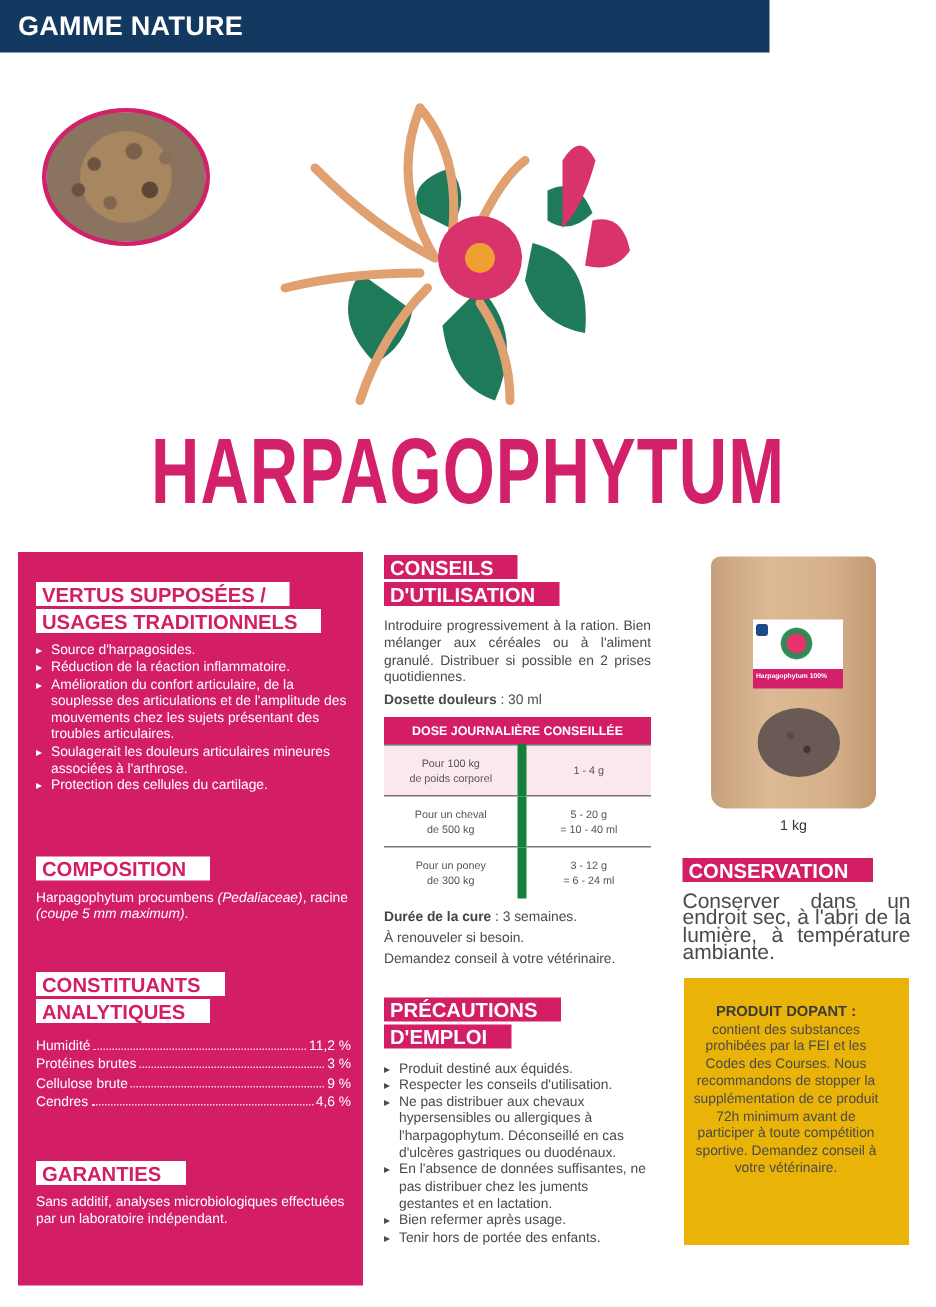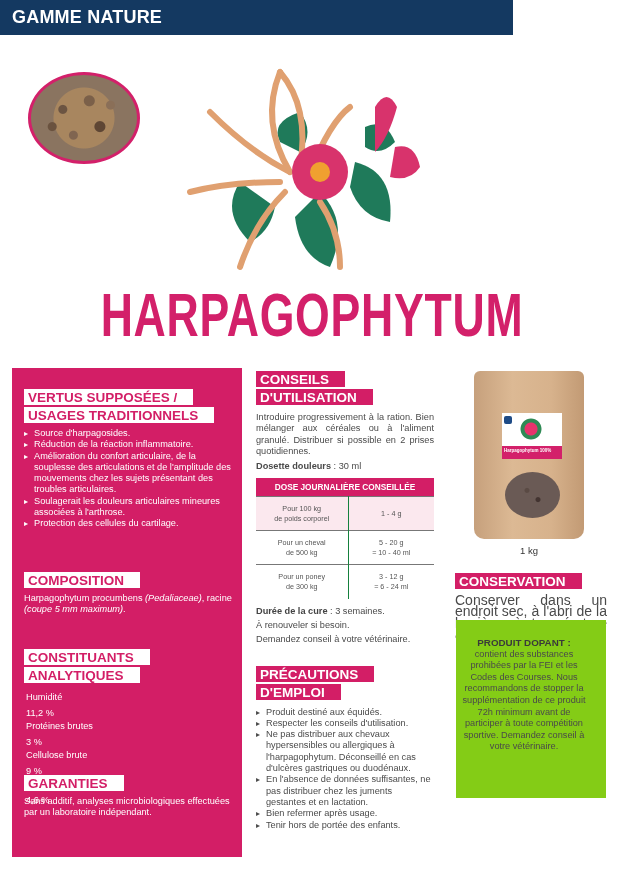--- a/index.html
+++ b/index.html
@@ -37,35 +37,35 @@
   .lp-block { position: absolute; left: 12px; width: 210px; }
   .bullets { list-style: none; margin-top: 4px; font-size: 9.2px; line-height: 11.3px; }
   .bullets li { position: relative; padding-left: 10px; }
   .bullets li::before { content: "▸"; position: absolute; left: 0; top: 0; font-size: 8px; }
   .left-panel .bullets li::before { color: #fff; }
 
   .para { font-size: 9.2px; line-height: 11.3px; margin-top: 4px; }
   .para i { font-style: italic; }
 
   .analytics { margin-top: 7px; font-size: 9.2px; line-height: 12.4px; }
-  .an-row { display: flex; align-items: baseline; flex-direction: column; }
+  .an-row { display: flex; align-items: baseline; }
   .an-row .lbl { white-space: nowrap; }
   .an-row .dots { flex: 1; border-bottom: 1px dotted rgba(255,255,255,0.8); margin: 0 2px 3px 2px; }
   .an-row .val { white-space: nowrap; }
 
   .mid-col { position: absolute; left: 256px; top: 370px; width: 178px; color: #4a4a4a; }
   .mid-col .para { text-align: justify; color: #4a4a4a; font-size: 9.2px; line-height: 11.4px; }
   .mid-col .bullets li::before { color: #4a4a4a; }
   .mid-col .bullets { color: #4a4a4a; }
 
   .dose-table { margin-top: 6px; width: 178px; border-collapse: collapse; font-size: 7.2px; color: #555; }
   .dose-table th { background: #d31e66; color: #fff; font-size: 8.3px; font-weight: 700; padding: 4px 2px; text-transform: uppercase; text-align: center; }
   .dose-table td { text-align: center; padding: 6px 2px; line-height: 9.5px; height: 34px; vertical-align: middle; }
   .dose-table tr.alt td { background: #fbe8ee; }
-  .dose-table td.c1 { width: 92px; border-right: 1px solid #15803d; }
+  .dose-table td.c1 { width: 92px; border-right: 6px solid #15803d; }
   .dose-table tr + tr td { border-top: 1px solid #777; }
 
   .after-table p { font-size: 9.2px; line-height: 12px; margin-top: 2px; color: #4a4a4a; }
   .after-table b { font-weight: 700; color: #444; }
 
   .bag { position: absolute; left: 474px; top: 371px; width: 110px; height: 168px; border-radius: 6px 6px 10px 10px;
     background: linear-gradient(90deg, #c6a07c 0%, #dcb994 35%, #d7b28c 70%, #c29a74 100%); }
   .bag-label { position: absolute; left: 502px; top: 413px; width: 60px; height: 43px; background: #fff; }
   .bag-label-band { position: absolute; left: 502px; top: 446px; width: 60px; height: 13px; background: #d3206a; color: #fff; font-size: 4.5px; font-weight: 700; padding: 2px; }
   .bag-window { position: absolute; left: 505px; top: 472px; width: 55px; height: 46px; border-radius: 50%;
@@ -73,21 +73,21 @@
                 radial-gradient(circle at 60% 60%, #433431 0 2px, transparent 3px),
                 #6a5a55; }
   .bag-logo { position: absolute; left: 504px; top: 416px; width: 8px; height: 8px; background: #1e4b86; border-radius: 2px; }
   .bag-flower { position: absolute; left: 520px; top: 418px; width: 22px; height: 22px; border-radius: 50%;
     background: radial-gradient(circle, #e8326c 0 6px, #2f8a55 7px 10px, transparent 11px); }
   .bag-weight { position: absolute; left: 474px; top: 545px; width: 110px; text-align: center; font-size: 9.5px; color: #333; }
 
   .cons-block { position: absolute; left: 455px; top: 572px; width: 152px; }
   .cons-block .para { text-align: justify; color: #4a4a4a; font-size: 14px; line-height: 11.4px; }
 
-  .doping-box { position: absolute; left: 456px; top: 620px; width: 150px; height: 178px; background: #84cc16;
+  .doping-box { position: absolute; left: 456px; top: 652px; width: 150px; height: 178px; background: #eab308;
     text-align: center; padding: 17px 20px 0 6px; color: #4a4a4a; font-size: 9.2px; line-height: 11.6px; }
   .doping-box .dop-title { font-weight: 700; color: #3a3a3a; font-size: 9.8px; }
 </style>
 </head>
 <body>
 
 <div class="topbar">
   <div class="topbar-title">GAMME NATURE</div>
 </div>
 

